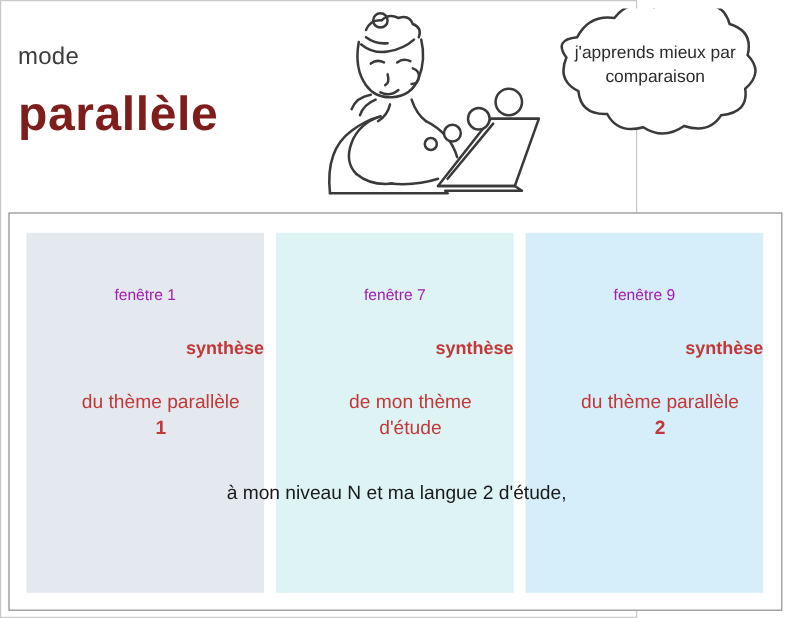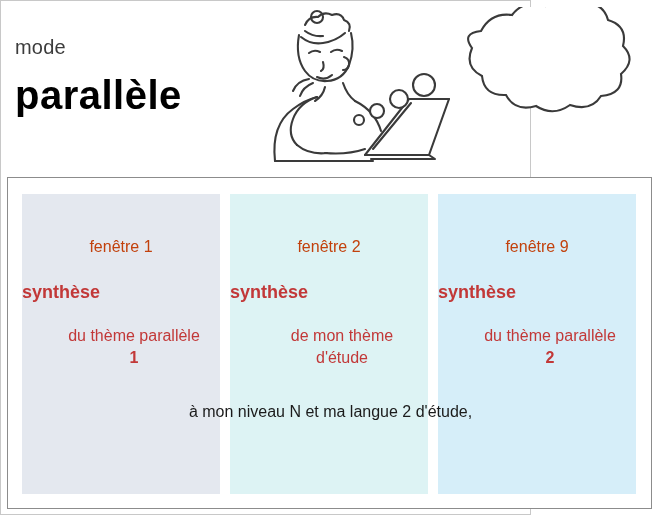--- a/index.html
+++ b/index.html
@@ -38,21 +38,21 @@
     font-size: 20px;
     color: #3c3c3c;
     letter-spacing: 0.2px;
   }
   .mode-title {
     position: absolute;
     left: 14px;
     top: 72px;
     font-size: 40px;
     font-weight: bold;
-    color: #000000;
+    color: #7f1d1d;
     letter-spacing: 0.5px;
   }
 
   
   .person {
     position: absolute;
     left: 212px;
     top: 4px;
     width: 240px;
     height: 170px;
@@ -105,30 +105,30 @@
   .col-1 { left: 14px;  background: #e4e8ef; }
   .col-2 { left: 222px; background: #ddf3f4; }
   .col-3 { left: 430px; background: #d6eef9; }
 
   .col-title {
     position: absolute;
     top: 0;
     left: 0;
     width: 100%;
     text-align: center;
-    font-size: 16px;
-    color: #c2410c;
+    font-size: 13px;
+    color: #a21caf;
   }
   .col-synth {
     position: absolute;
     top: 0;
     left: 0;
     width: 100%;
-    text-align: left;
-    font-size: 18px;
+    text-align: right;
+    font-size: 15px;
     font-weight: bold;
     color: #c23838;
   }
   .col-sub {
     position: absolute;
     top: 0;
     left: 0;
     width: 100%;
     text-align: center;
     font-size: 16px;
@@ -221,36 +221,37 @@
                  q3 20 -20 22
                  q-10 16 -31 9
                  q-17 12 -34 1
                  q-21 6 -30 -11
                  q-22 1 -24 -19
                  q-18 -9 -10 -28
                  q-11 -15 9 -17 Z"></path>
       </g>
     </svg>
 
+    <div class="bubble-text">j'apprends mieux par comparaison</div>
   </div>
 
   <div class="panel">
     <div class="columns">
 
       <div class="col col-1">
         <div class="col-title t-title">fenêtre 1</div>
         <div class="col-synth t-synth">synthèse</div>
         <div class="col-sub t-sub">
           <span>du thème parallèle</span><br>
           <b>1</b>
         </div>
       </div>
 
       <div class="col col-2">
-        <div class="col-title t-title">fenêtre 2</div>
+        <div class="col-title t-title">fenêtre 7</div>
         <div class="col-synth t-synth">synthèse</div>
         <div class="col-sub t-sub">
           <span>de mon thème</span><br>
           <span>d'étude</span>
         </div>
       </div>
 
       <div class="col col-3">
         <div class="col-title t-title">fenêtre 9</div>
         <div class="col-synth t-synth">synthèse</div>

